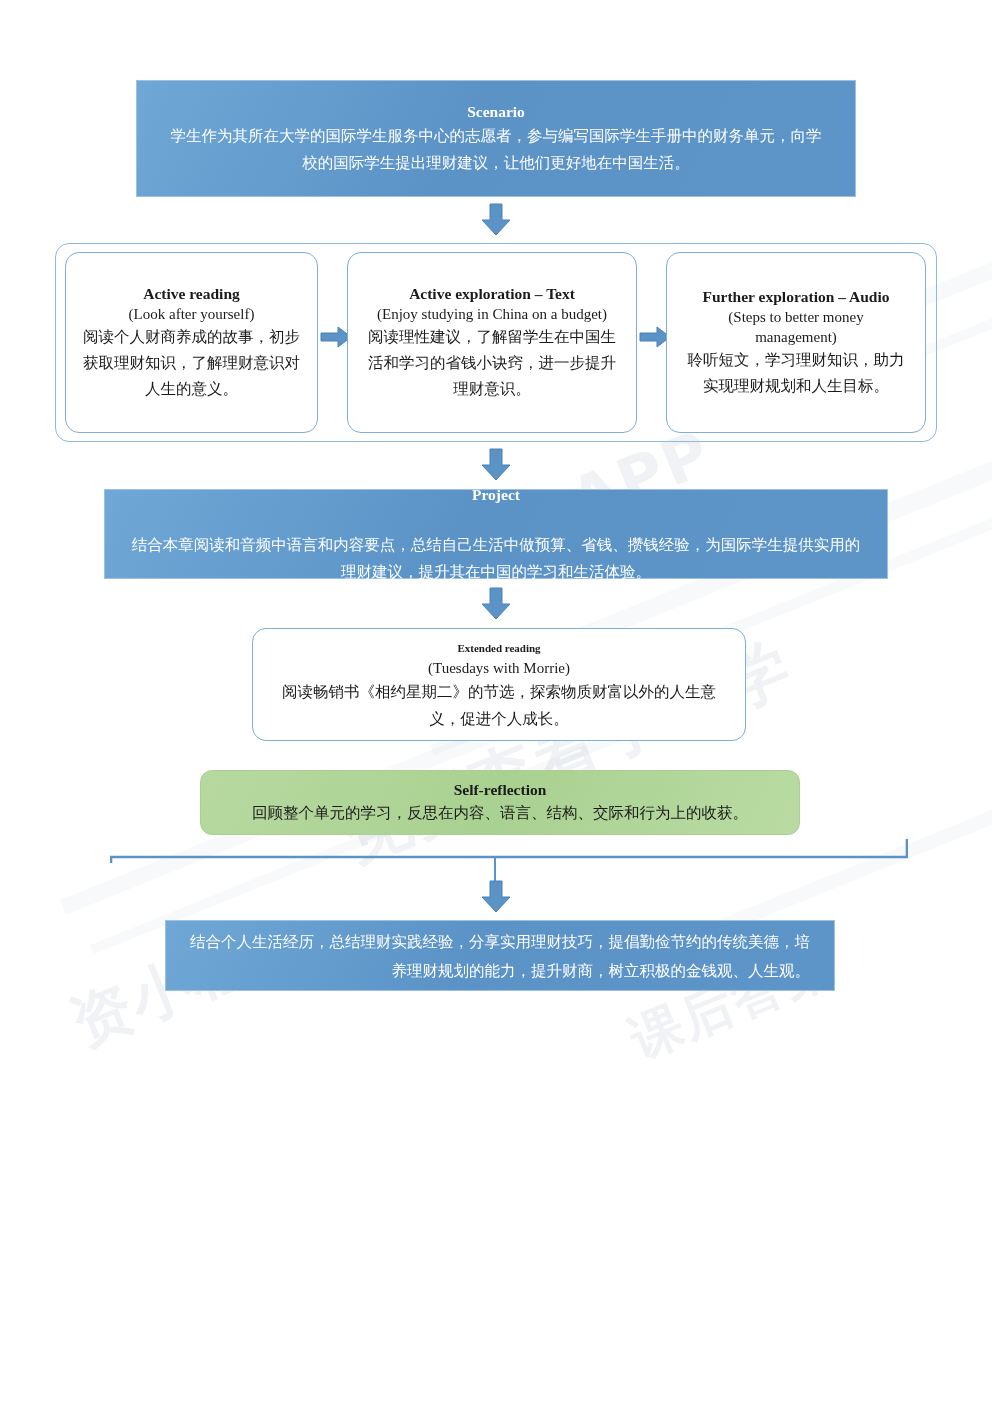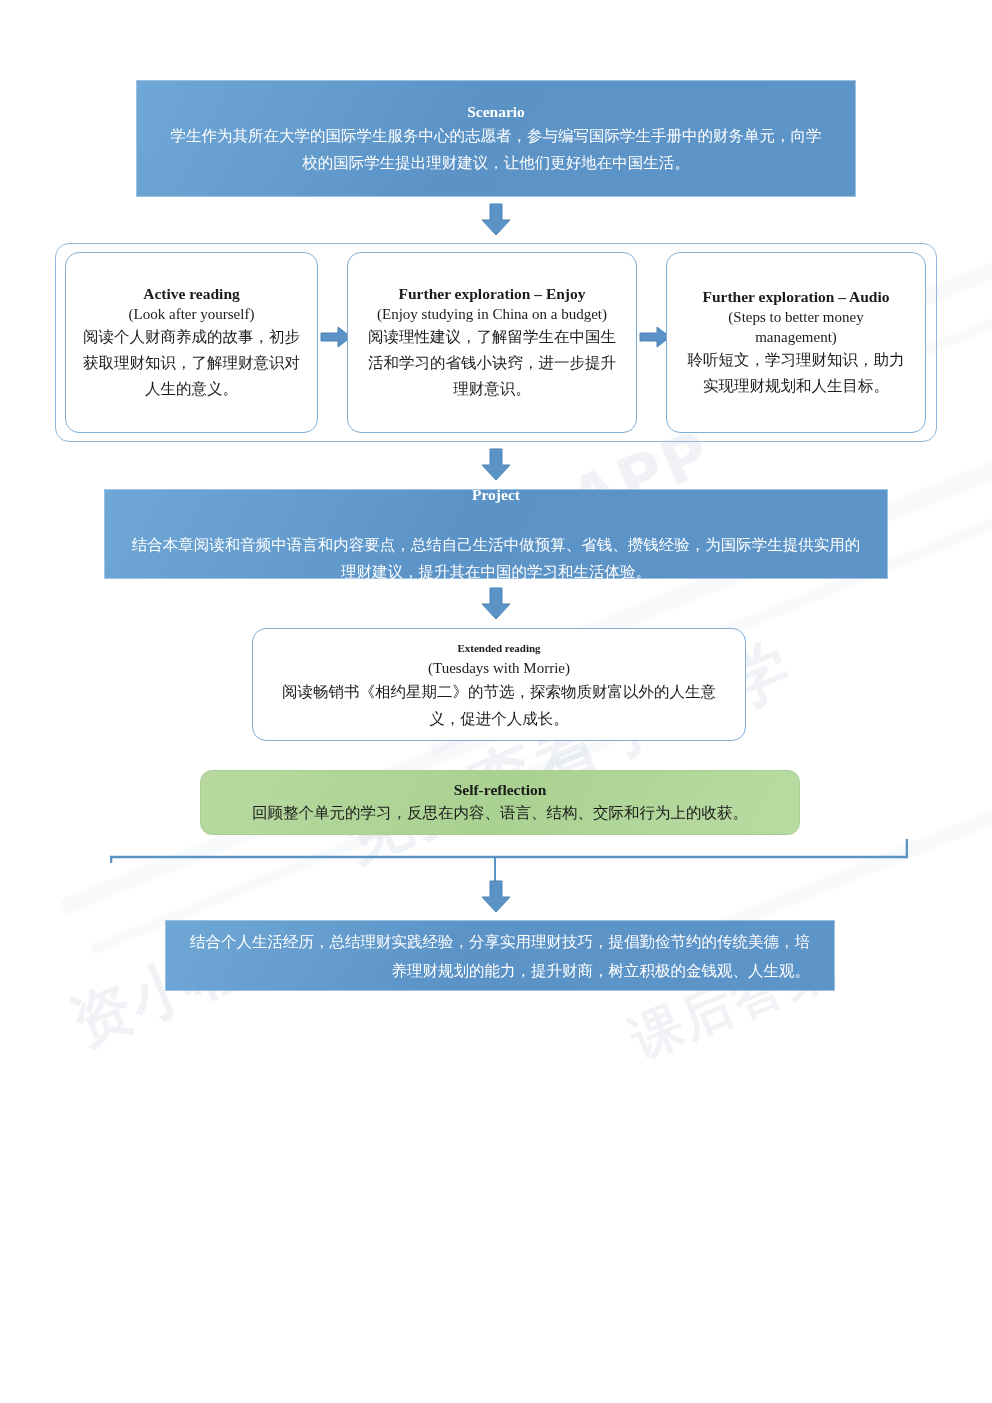--- a/index.html
+++ b/index.html
@@ -161,21 +161,21 @@
     <div class="cn">阅读个人财商养成的故事，初步获取理财知识，了解理财意识对人生的意义。</div>
   </div>
 
   <div class="arrow-right" id="arrow-active-to-text">
     <svg viewBox="0 0 32 22">
         <polygon points="1,7 18,7 18,1 31,11 18,21 18,15 1,15" fill="#5b93c7" stroke="#4a82b5" stroke-width="1"></polygon>
       </svg>
   </div>
 
   <div class="box white-fill wbox" id="further-text-box">
-    <div class="ttl">Further exploration – Enjoy</div>
+    <div class="ttl">Active exploration – Text</div>
     <div class="sub">(Enjoy studying in China on a budget)</div>
     <div class="cn">阅读理性建议，了解留学生在中国生活和学习的省钱小诀窍，进一步提升理财意识。</div>
   </div>
 
   <div class="arrow-right" id="arrow-text-to-audio">
     <svg viewBox="0 0 32 22">
         <polygon points="1,7 18,7 18,1 31,11 18,21 18,15 1,15" fill="#5b93c7" stroke="#4a82b5" stroke-width="1"></polygon>
       </svg>
   </div>
 

